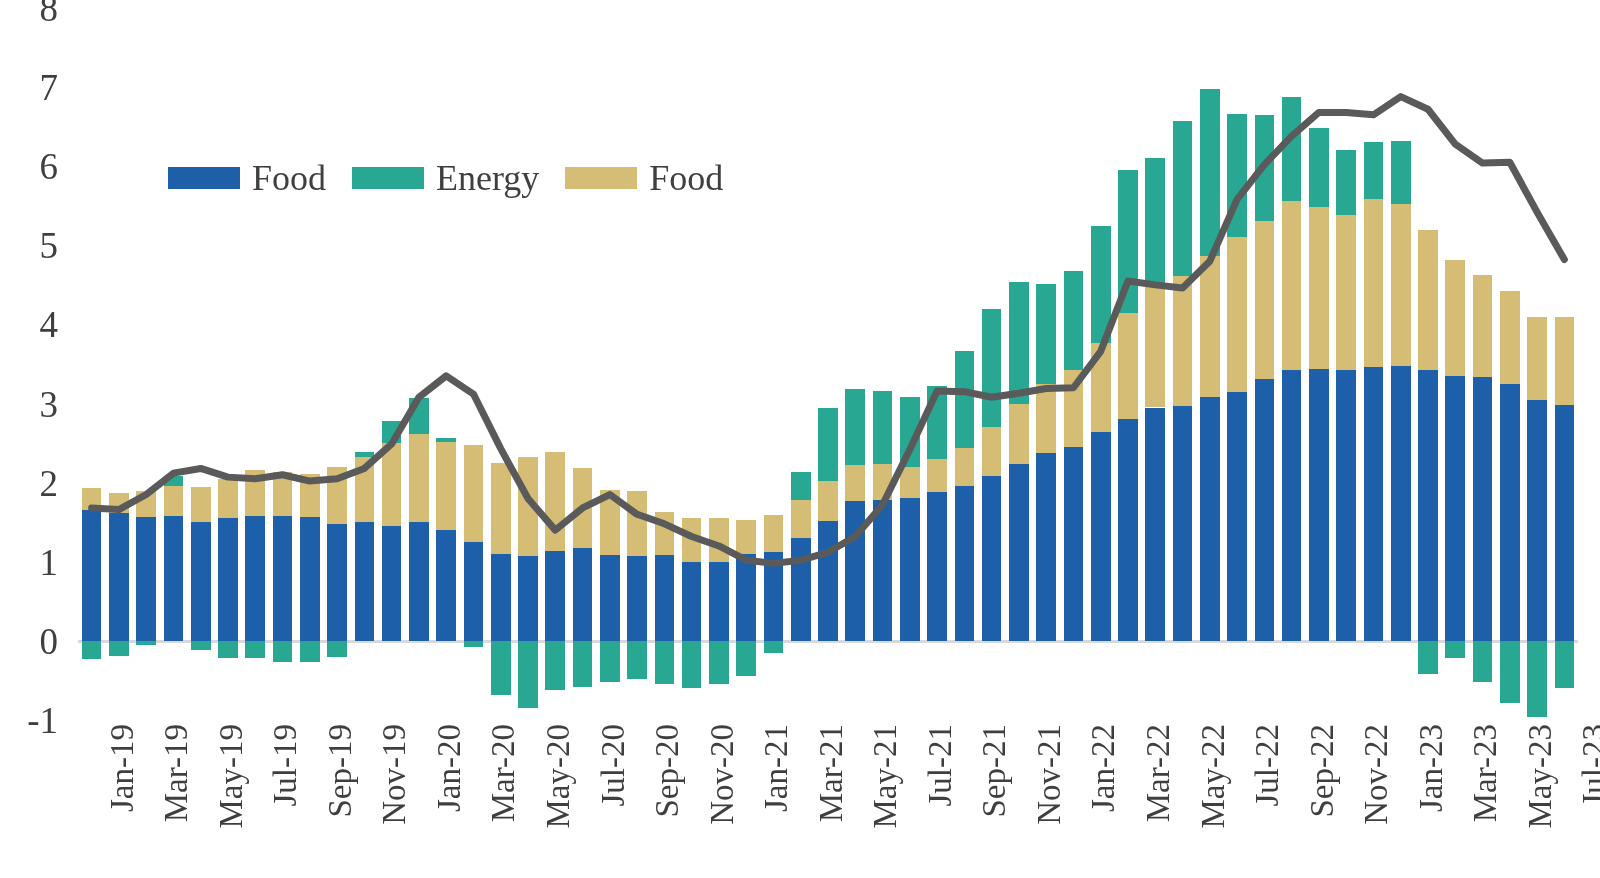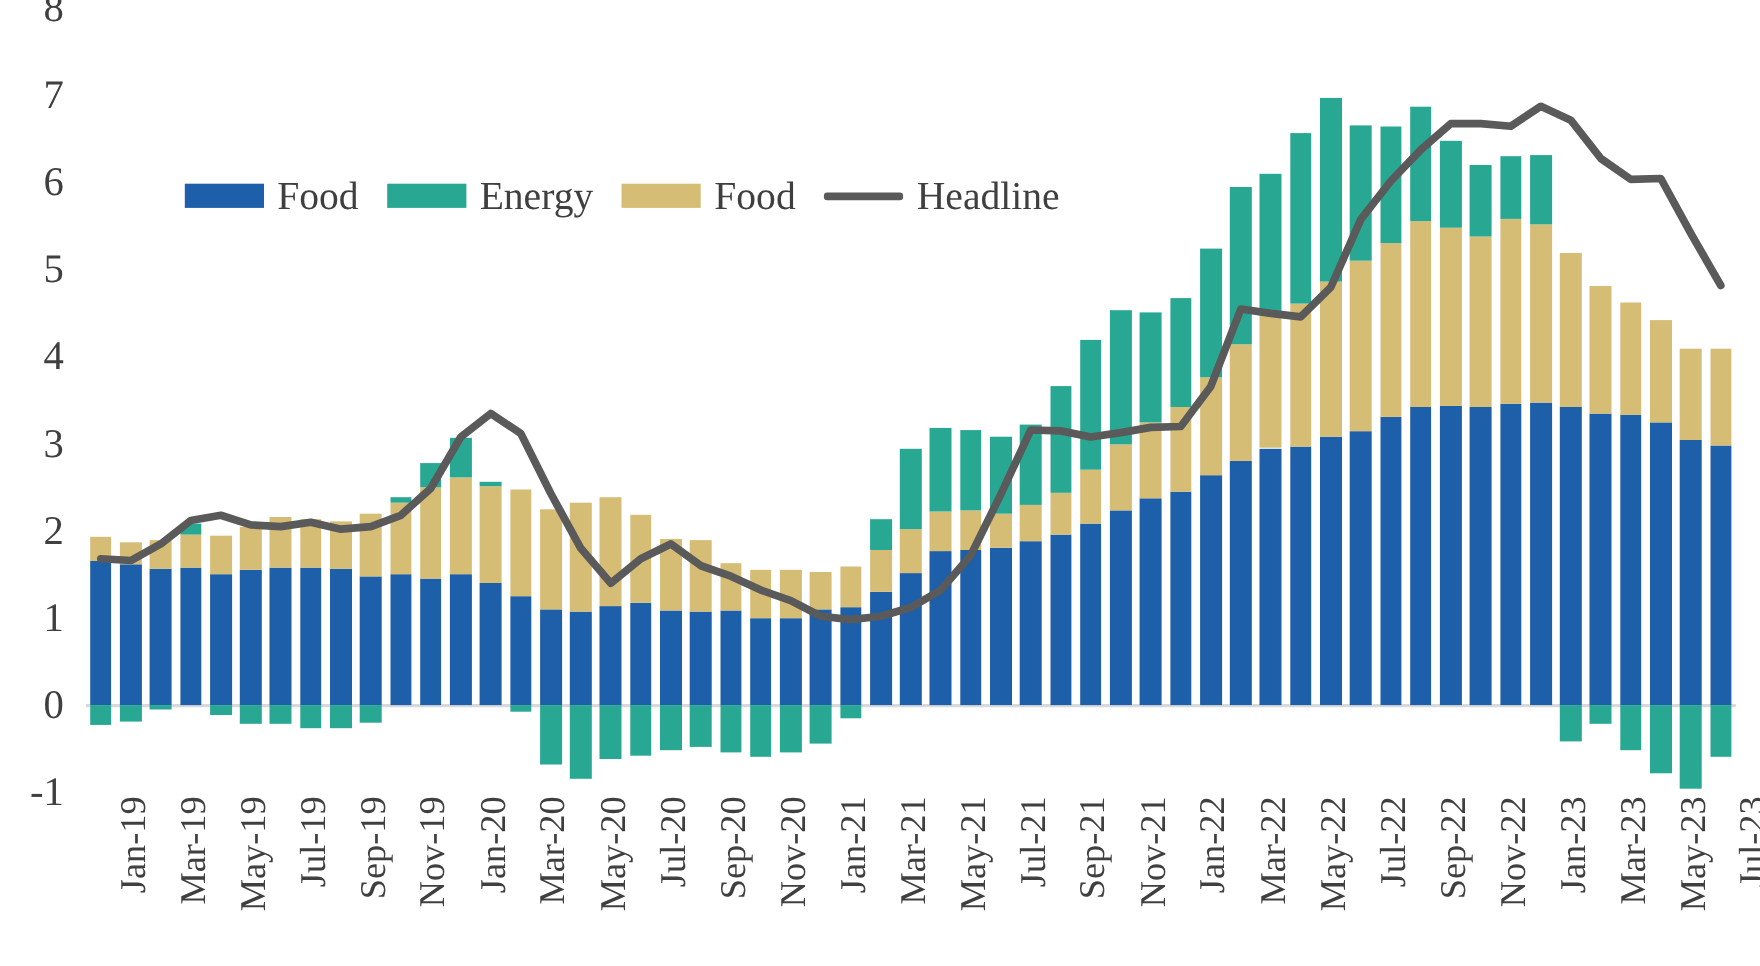--- a/index.html
+++ b/index.html
@@ -148,24 +148,20 @@
       <span class="legend-swatch" id="sw-core" style="background: rgb(29, 95, 168);"></span>
       <span class="legend-label">Food</span>
     </div>
     <div class="legend-item">
       <span class="legend-swatch" id="sw-energy" style="background: rgb(40, 168, 147);"></span>
       <span class="legend-label">Energy</span>
     </div>
     <div class="legend-item">
       <span class="legend-swatch" id="sw-food" style="background: rgb(214, 189, 118);"></span>
       <span class="legend-label">Food</span>
-    </div>
-    <div class="legend-item">
-      <span class="legend-line" id="sw-headline" style="background: rgb(90, 90, 90);"></span>
-      <span class="legend-label">Headline</span>
     </div>
   </div>
 
   <div class="plot-area">
     <div class="zero-line" id="zero-line" style="top: 631.889px;"></div>
     <div class="bars-layer" id="bars-layer">
         <div class="bar-col" style="left: 3.81818px; width: 19.6364px;">
           <div class="seg" style="background: rgb(29, 95, 168); top: 502.356px; height: 130.533px;"></div>
           <div class="seg" style="background: rgb(214, 189, 118); top: 480.204px; height: 22.1511px;"></div>
           <div class="seg" style="background: rgb(40, 168, 147); top: 632.889px; height: 18.1956px;"></div>

